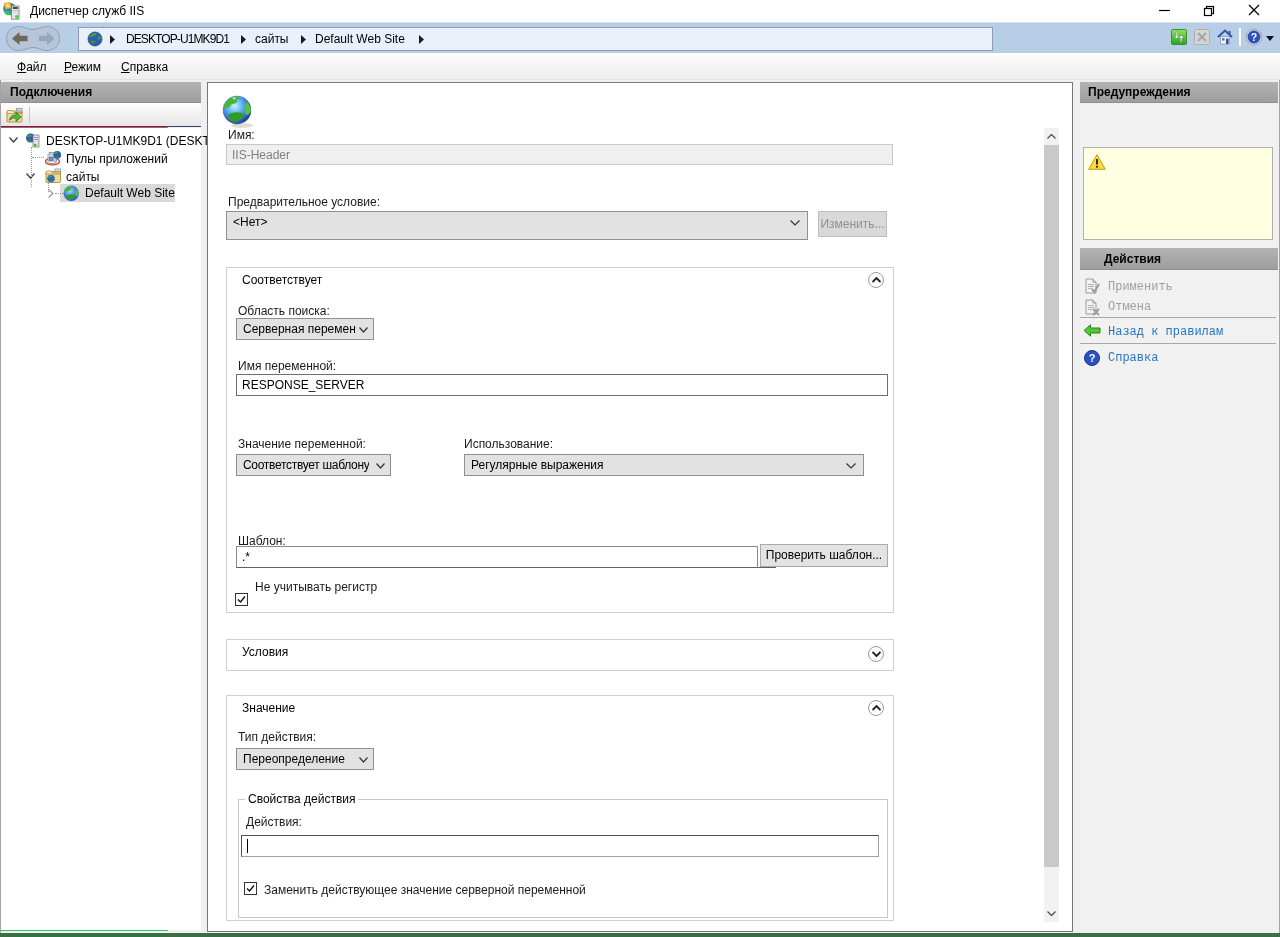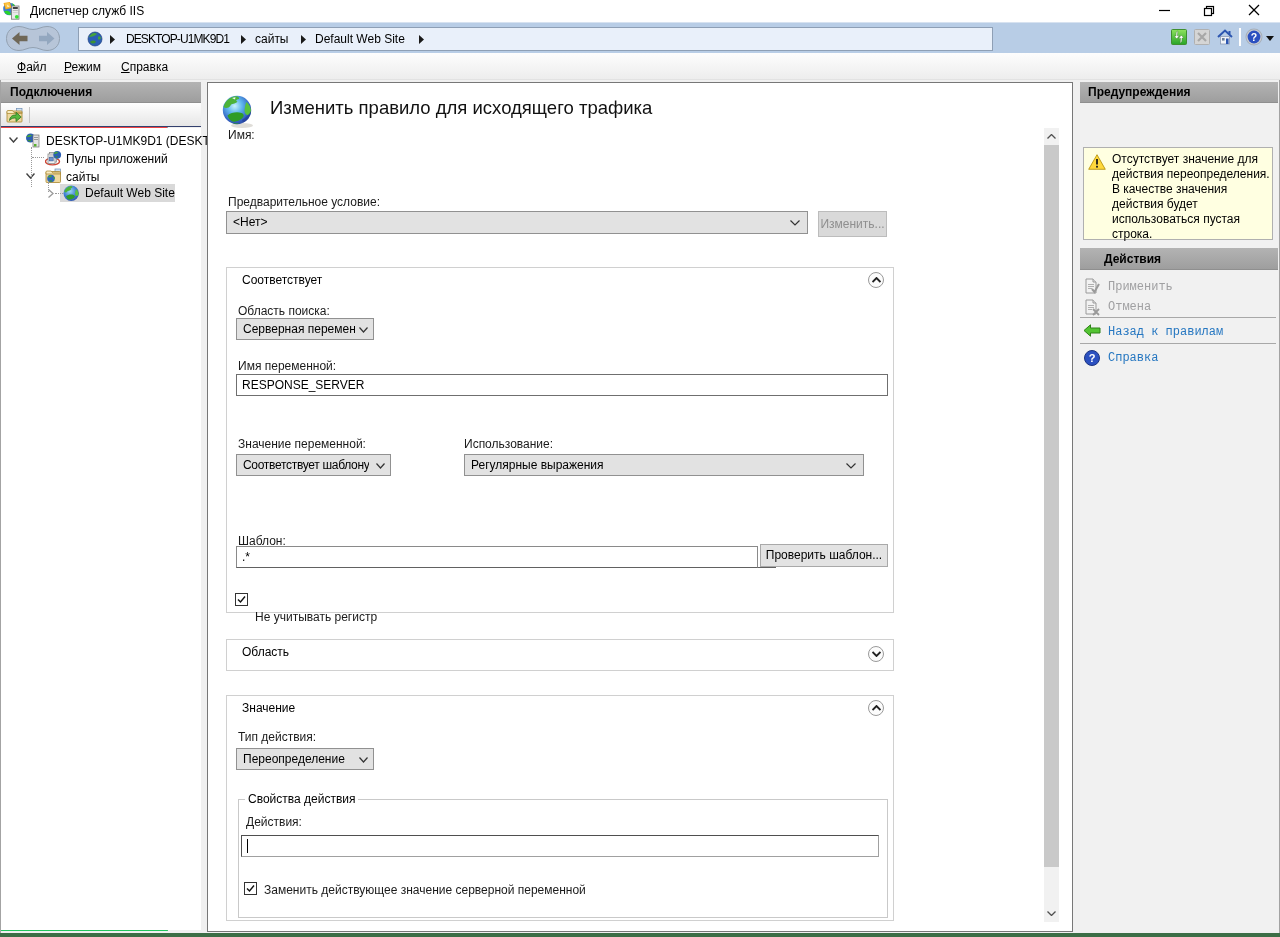--- a/index.html
+++ b/index.html
@@ -257,26 +257,28 @@
         </clipPath>
       <g clip-path="url(#gc)">
       <path d="M1.5 12 C3 6 8 1.5 14 1.2 C16.5 1.5 17.5 2.5 17 4 C14 4.5 13.5 6 15.5 6.5 C13 9.5 9.5 8 8.5 10.5 C6.5 13.5 3.5 13.5 1.5 12 Z" fill="#4cb339"></path>
       <path d="M10 3 L13.5 2.2 L13 4.5 Z" fill="#eef7fb"></path>
       <path d="M24.5 7 C27 9 28.8 12 29 15.5 C28.7 18.5 27 20.5 25 20 C22.8 19 22 16 22.8 13 C23.2 10.5 23.5 8.5 24.5 7 Z" fill="#58c23e"></path>
       <path d="M5.5 20.5 C9 17.5 15 16.5 19.5 18 C23 19.3 22 22.5 18.5 24.5 C15.5 26.5 12 27.5 9.5 26 C7.5 24.5 6 22.5 5.5 20.5 Z" fill="#2f9c27"></path>
       <path d="M10 27.5 C12 28.8 15 28.8 17 28 L15.5 29.2 C13.5 29.6 11.5 29 10 27.5 Z" fill="#2f9c27"></path>
       <path d="M20 25 C24 22.5 27.5 19 29.5 15 L29.5 25 L22 29.5 Z" fill="#1e3490" opacity="0.5"></path>
       </g>
     </svg>
-    <div class="lbl" style="left:62px;top:14px;font-size:18.5px;color:#111">Изменить правило для исходящего трафика</div>
 
     <div class="lbl" style="left:20px;top:45px">Имя:</div>
+    <div class="tbox" style="left:18px;top:61px;width:667px;height:21px;background:#efefef;border:1px solid #c9c9c9;color:#857c7c">
+        <span class="tx">IIS-Header</span>
+      </div>
 
     <div class="lbl" style="left:20px;top:112px">Предварительное условие:</div>
-    <div class="combo" style="left:18px;top:128px;width:582px;height:23px">
+    <div class="combo" style="left:18px;top:128px;width:582px;height:29px">
         <span class="tx">&lt;Нет&gt;</span>
       <svg class="abs" style="right:7px;top:8px" width="10" height="6" viewBox="0 0 10 6">
           <path d="M0.5 0.5 L5 5 L9.5 0.5" fill="none" stroke="#333" stroke-width="1.2"></path>
         </svg>
     </div>
     <div class="btn" style="left:610px;top:128px;width:69px;height:26px;line-height:24px;background:#d9d9d9;border-color:#bcbcbc;color:#8f8f8f">Изменить...</div>
 
     <div class="sect" style="top:184px;height:346px">
       <div class="sect-h">Соответствует</div>
       <div class="chev">
@@ -313,25 +315,25 @@
       <div class="tbox" style="left:9px;top:278px;width:522px;height:22px;border-color:#8a8a8a;border-bottom-color:#616161">
           <span class="tx">.*</span>
         </div>
       <div class="btn" style="left:533px;top:276px;width:128px;height:23px;line-height:21px;background:#e3e3e3;border-color:#a9a9a9">Проверить шаблон...</div>
       <div class="abs" style="left:531px;top:299px;width:18px;height:1px;background:#616161"></div>
       <div class="cb" style="left:8px;top:325px">
           <svg style="position:absolute;left:1px;top:1px" width="9" height="9" viewBox="0 0 9 9">
             <path d="M1 4.5 L3.5 7 L8 1.5" fill="none" stroke="#111" stroke-width="1.4"></path>
           </svg>
         </div>
-      <div class="lbl" style="left:28px;top:342px">Не учитывать регистр</div>
+      <div class="lbl" style="left:28px;top:312px">Не учитывать регистр</div>
     </div>
 
     <div class="sect" style="top:556px;height:32px">
-      <div class="sect-h">Область</div>
+      <div class="sect-h">Условия</div>
       <div class="chev" style="top:6px">
           <svg style="position:absolute;left:3px;top:4px" width="9" height="6" viewBox="0 0 9 6">
             <path d="M0.5 1 L4.5 5 L8.5 1" fill="none" stroke="#222" stroke-width="1.9"></path>
           </svg>
         </div>
     </div>
 
     <div class="sect" style="top:612px;height:226px">
       <div class="sect-h">Значение</div>
       <div class="chev">
@@ -373,21 +375,20 @@
   </div>
 
   <div class="abs" id="rpanel">
     <div class="abs panelhdr" id="rphdr1">Предупреждения</div>
     <div class="ybox" style="top:65px;height:93px">
       <svg class="abs" style="left:4px;top:6px" width="18" height="16" viewBox="0 0 18 16">
         <path d="M9 0.7 L17.3 15.3 L0.7 15.3 Z" fill="#ffd83c" stroke="#b08a00" stroke-width="0.8"></path>
         <rect x="8.1" y="5" width="1.8" height="5.5" fill="#1a1a1a"></rect>
         <rect x="8.1" y="11.8" width="1.8" height="1.8" fill="#1a1a1a"></rect>
       </svg>
-      <div class="ytext">Отсутствует значение для действия переопределения. В&nbsp;качестве значения действия будет использоваться пустая строка.</div>
     </div>
     <div class="abs panelhdr" id="rphdr2">Действия</div>
     <svg class="abs" style="left:4px;top:196px" width="17" height="17" viewBox="0 0 17 17">
       <path d="M2 1 L9 1 L12 4 L12 15 L2 15 Z" fill="#f2f2f2" stroke="#9a9a9a"></path>
       <path d="M9 1 L9 4 L12 4" fill="#e0e0e0" stroke="#9a9a9a"></path>
       <rect x="4" y="6" width="6" height="1" fill="#b0b0b0"></rect>
         <rect x="4" y="8" width="6" height="1" fill="#b0b0b0"></rect>
         <rect x="4" y="10" width="4" height="1" fill="#b0b0b0"></rect>
       <path d="M8 11 L10.5 14 L15 6" fill="none" stroke="#9a9a9a" stroke-width="2"></path>
     </svg>

